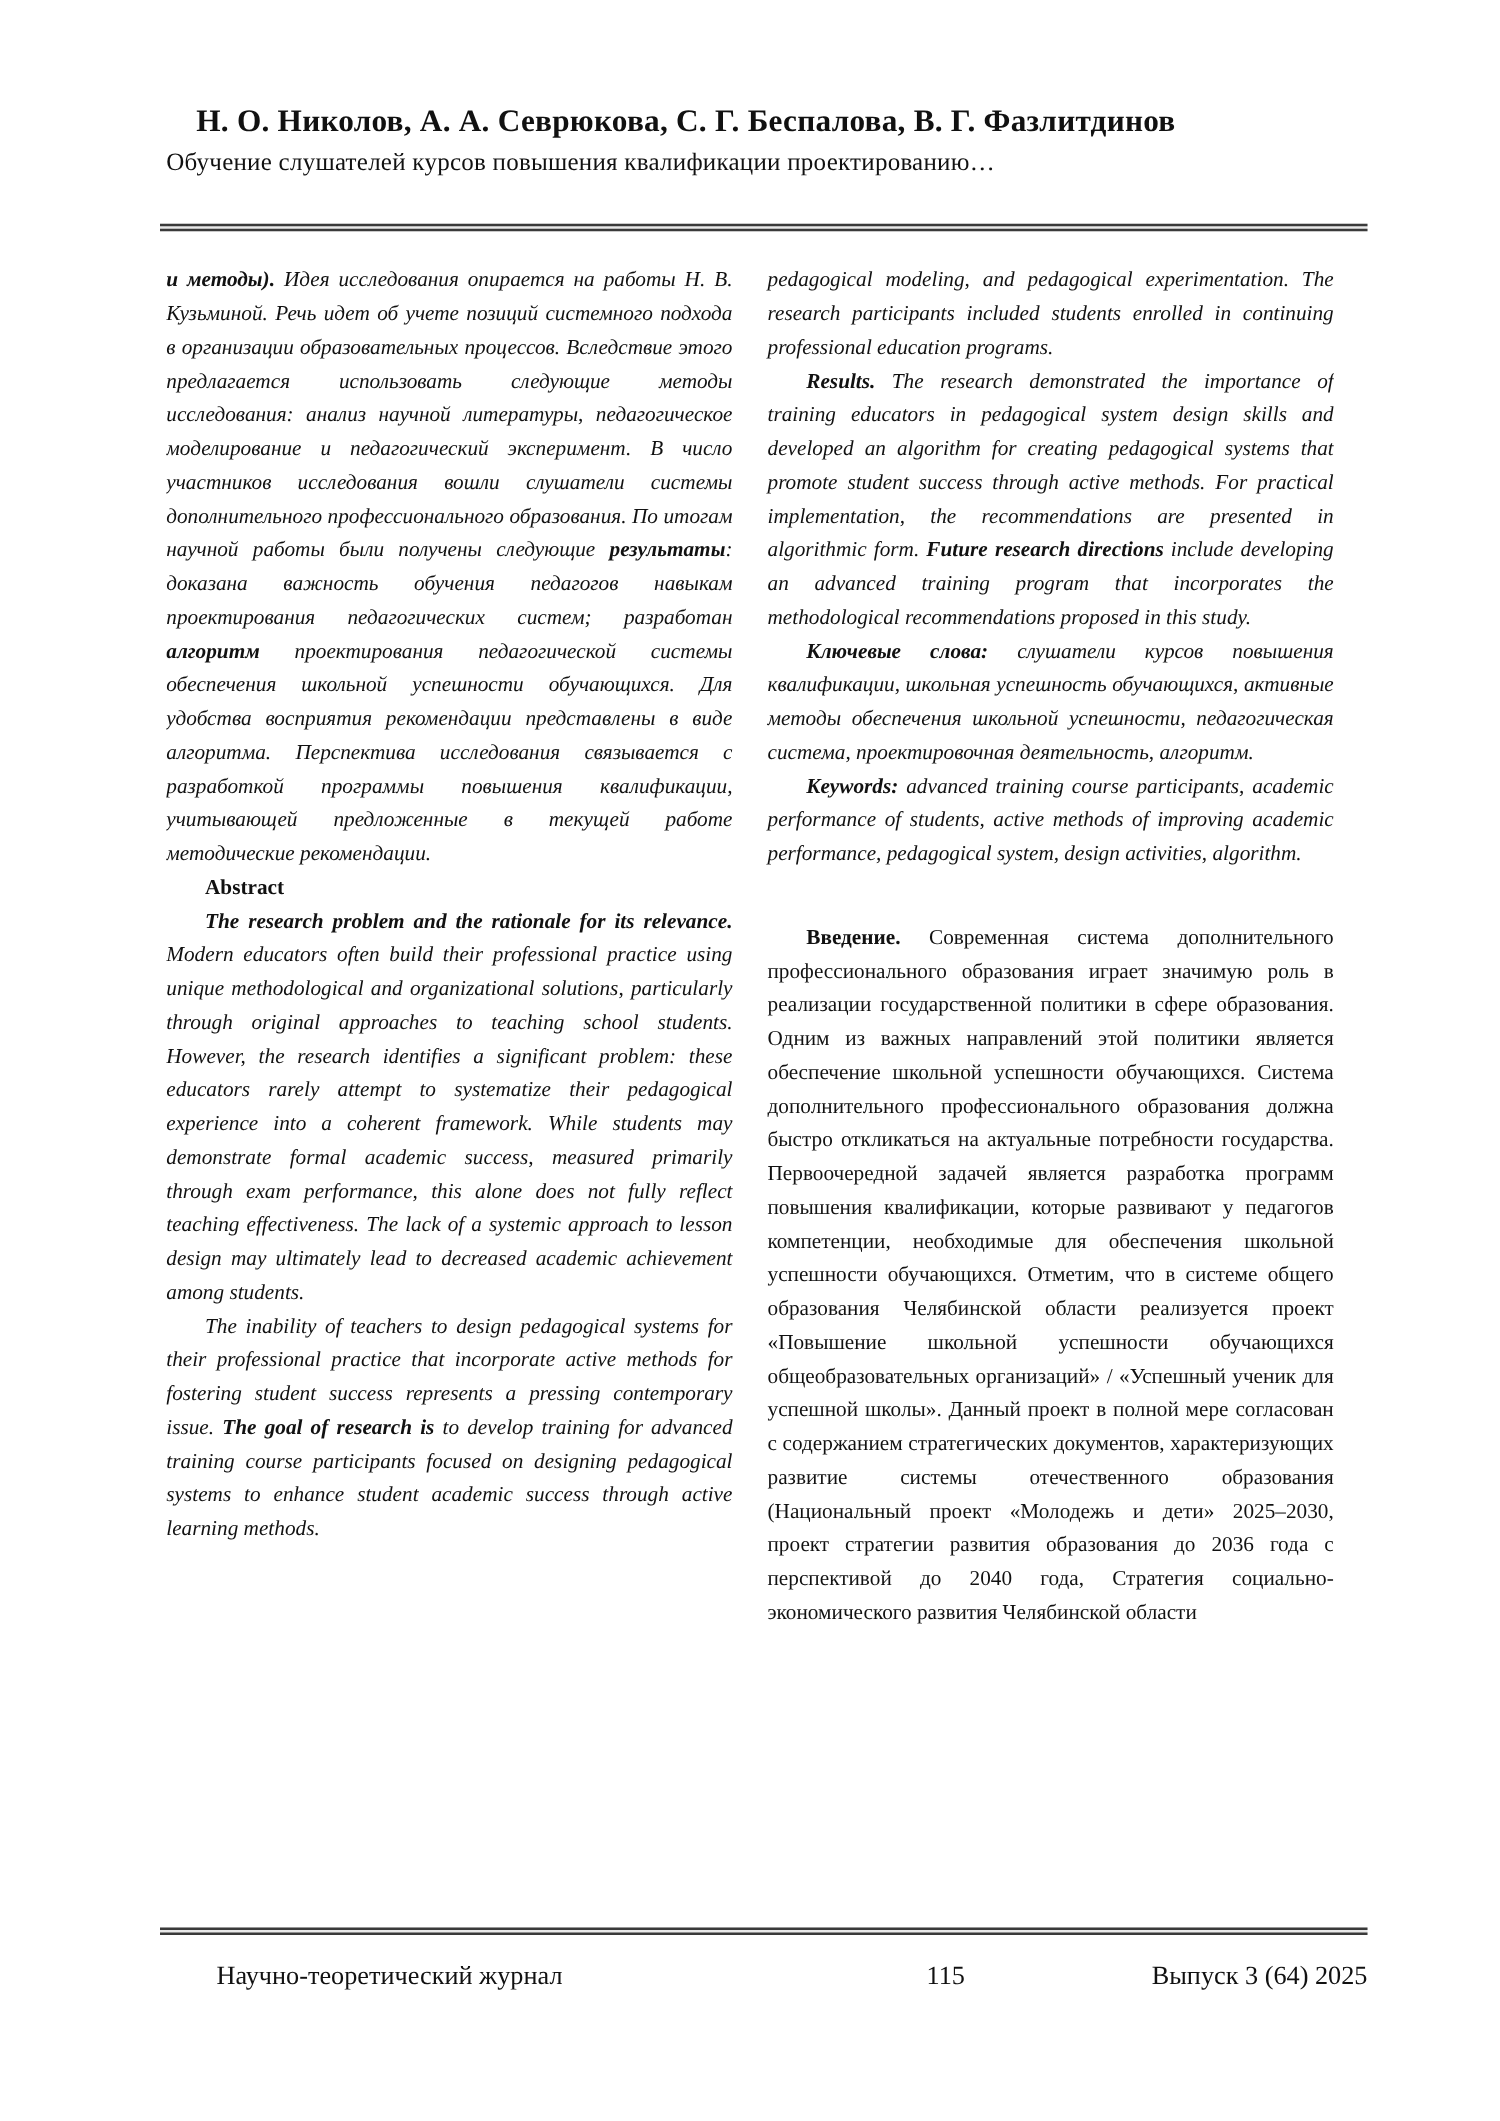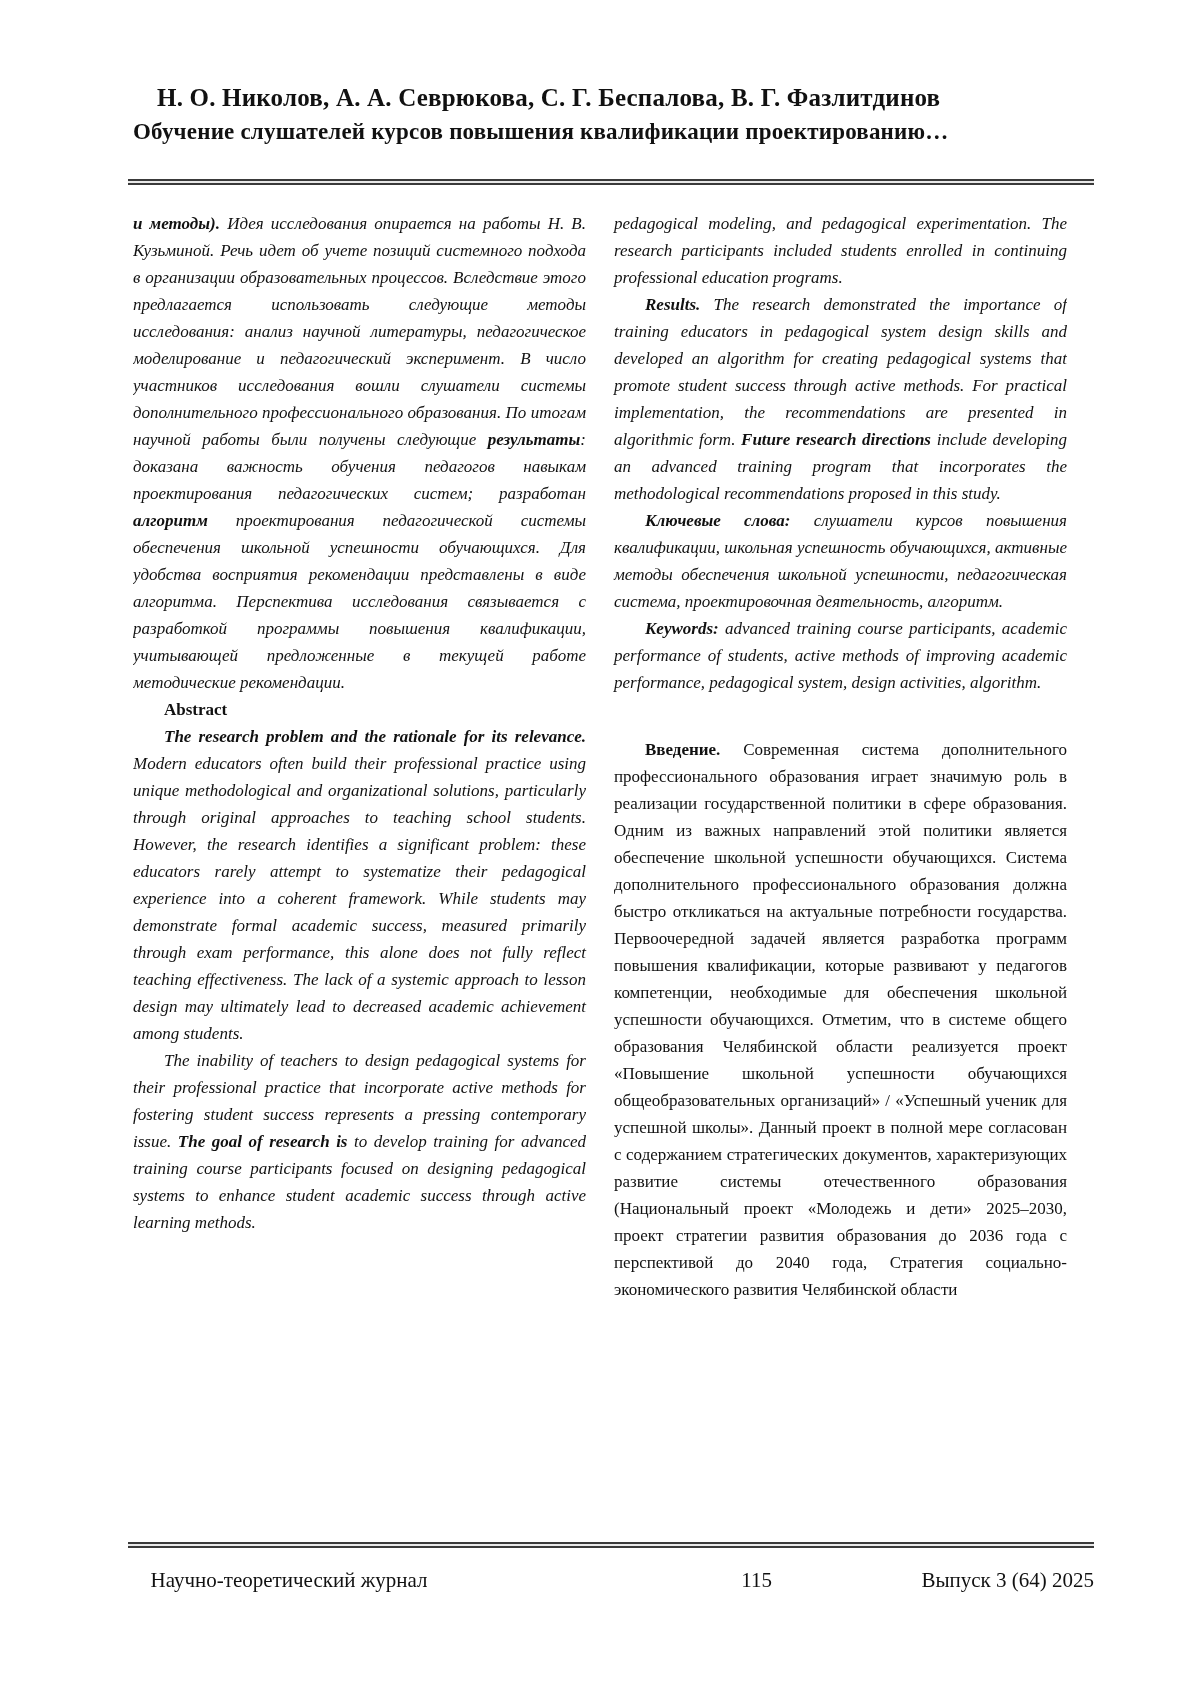--- a/index.html
+++ b/index.html
@@ -10,21 +10,21 @@
     font-family:"Liberation Serif","DejaVu Serif",serif;
     color:#111;
     overflow:hidden;
   }
   .hdr-authors{
     position:absolute;left:133px;top:84px;width:840px;
     font-size:25px;font-weight:bold;letter-spacing:.2px;margin-left:24px;
   }
   .hdr-title{
     position:absolute;left:133px;top:119px;width:840px;
-    font-size:23px;font-weight:bold;letter-spacing:.2px;
+    font-size:20px;font-weight:normal;letter-spacing:.2px;
   }
   .logo{position:absolute;left:976px;top:52px;width:120px;height:128px;}
   .rule{
     position:absolute;left:128px;width:966px;height:2px;
     border-top:2px solid #3a3a3a;border-bottom:2px solid #3a3a3a;background:#e9e9e9;
   }
   .rule-top{top:179px;}
   .rule-bottom{top:1542px;}
   .cols{
     position:absolute;left:133px;top:210px;width:934px;height:1325px;
@@ -39,21 +39,21 @@
   .para.noindent{text-indent:0;}
   .para.gap{margin-top:40px;}
   .bi{font-weight:bold;font-style:italic;}
   .i{font-style:italic;}
   .b{font-weight:bold;}
   .r{font-style:normal;font-weight:normal;}
   .footer{
     position:absolute;left:128px;top:1568px;width:966px;
     display:flex;font-size:21px;
   }
-  .footer .f-left{flex:1;text-align:center;}
+  .footer .f-left{flex:1;text-align:right;}
   .footer .f-center{flex:1;text-align:right;}
   .footer .f-right{flex:1;text-align:right;}
   .logo-acronym{
     font-family:"Liberation Sans","DejaVu Sans",sans-serif;
     font-weight:bold;letter-spacing:2px;
   }
   .logo-small{
     font-family:"Liberation Sans","DejaVu Sans",sans-serif;
     font-weight:bold;letter-spacing:.5px;
   }

